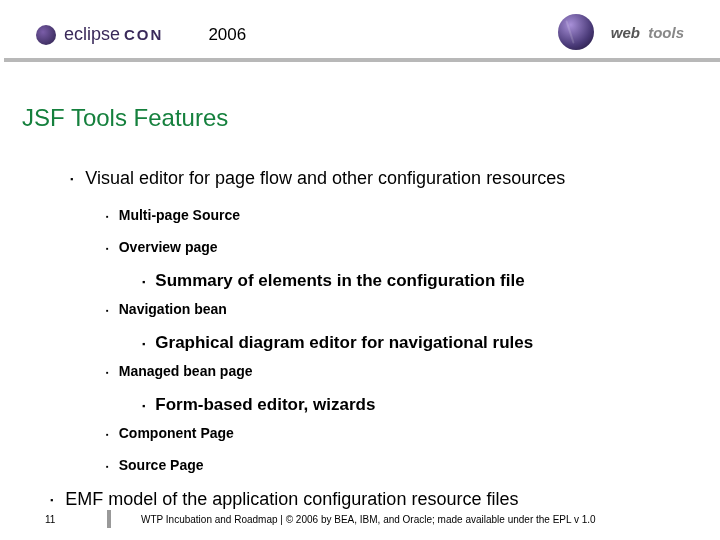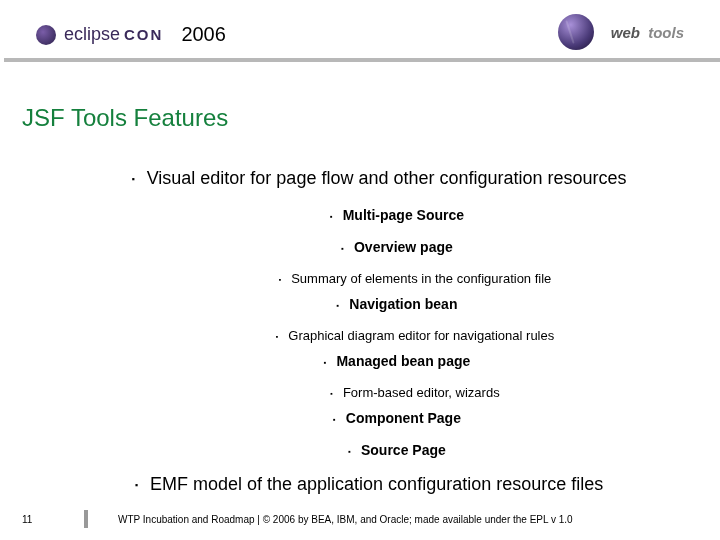--- a/index.html
+++ b/index.html
@@ -42,23 +42,24 @@
     letter-spacing: 0px;
     font-weight: 500;
   }
   .eclipse-text .con {
     font-size: 15px;
     letter-spacing: 2px;
     font-weight: 700;
   }
   .year {
     font-family: Arial, sans-serif;
-    font-size: 20px;
+    font-size: 17px;
     color: #000;
     font-weight: 400;
+    margin-left: 27px;
   }
   .logo-right {
     position: absolute;
     right: 30px;
     top: 8px;
     display: flex;
     align-items: center;
     gap: 13px;
   }
   .wt-orb {
@@ -101,40 +102,39 @@
     top: 100px;
     font-size: 24px;
     color: #15803d;
     font-weight: 400;
   }
   .content {
     position: absolute;
     left: 64px;
     top: 162px;
     right: 30px;
-    text-align: center;
   }
   .lvl1 {
     font-size: 18px;
     color: #000;
     margin-bottom: 14px;
   }
   .lvl2 {
     font-size: 14px;
     color: #000;
     margin-left: 36px;
     margin-bottom: 12px;
     font-weight: 700;
   }
   .lvl3 {
-    font-size: 13px;
+    font-size: 17px;
     color: #000;
     margin-left: 72px;
     margin-bottom: 6px;
-    font-weight: 400;
+    font-weight: 700;
   }
   .bullet::before {
     content: "▪";
     display: inline-block;
     margin-right: 10px;
     font-size: 0.55em;
     vertical-align: middle;
     color: #000;
   }
   .lvl1.bullet::before { font-size: 0.5em; margin-right: 12px; }
@@ -145,20 +145,21 @@
     width: 100%;
     display: flex;
     align-items: center;
     font-size: 10px;
     color: #000;
   }
   .page-num {
     width: 70px;
     text-align: left;
     padding-left: 18px;
+    margin-left: 23px;
   }
   .footer-divider {
     width: 1px;
     height: 18px;
     background: #999;
     margin: 0 28px 0 10px;
   }
   .footer-text { }
 </style>
 </head>

